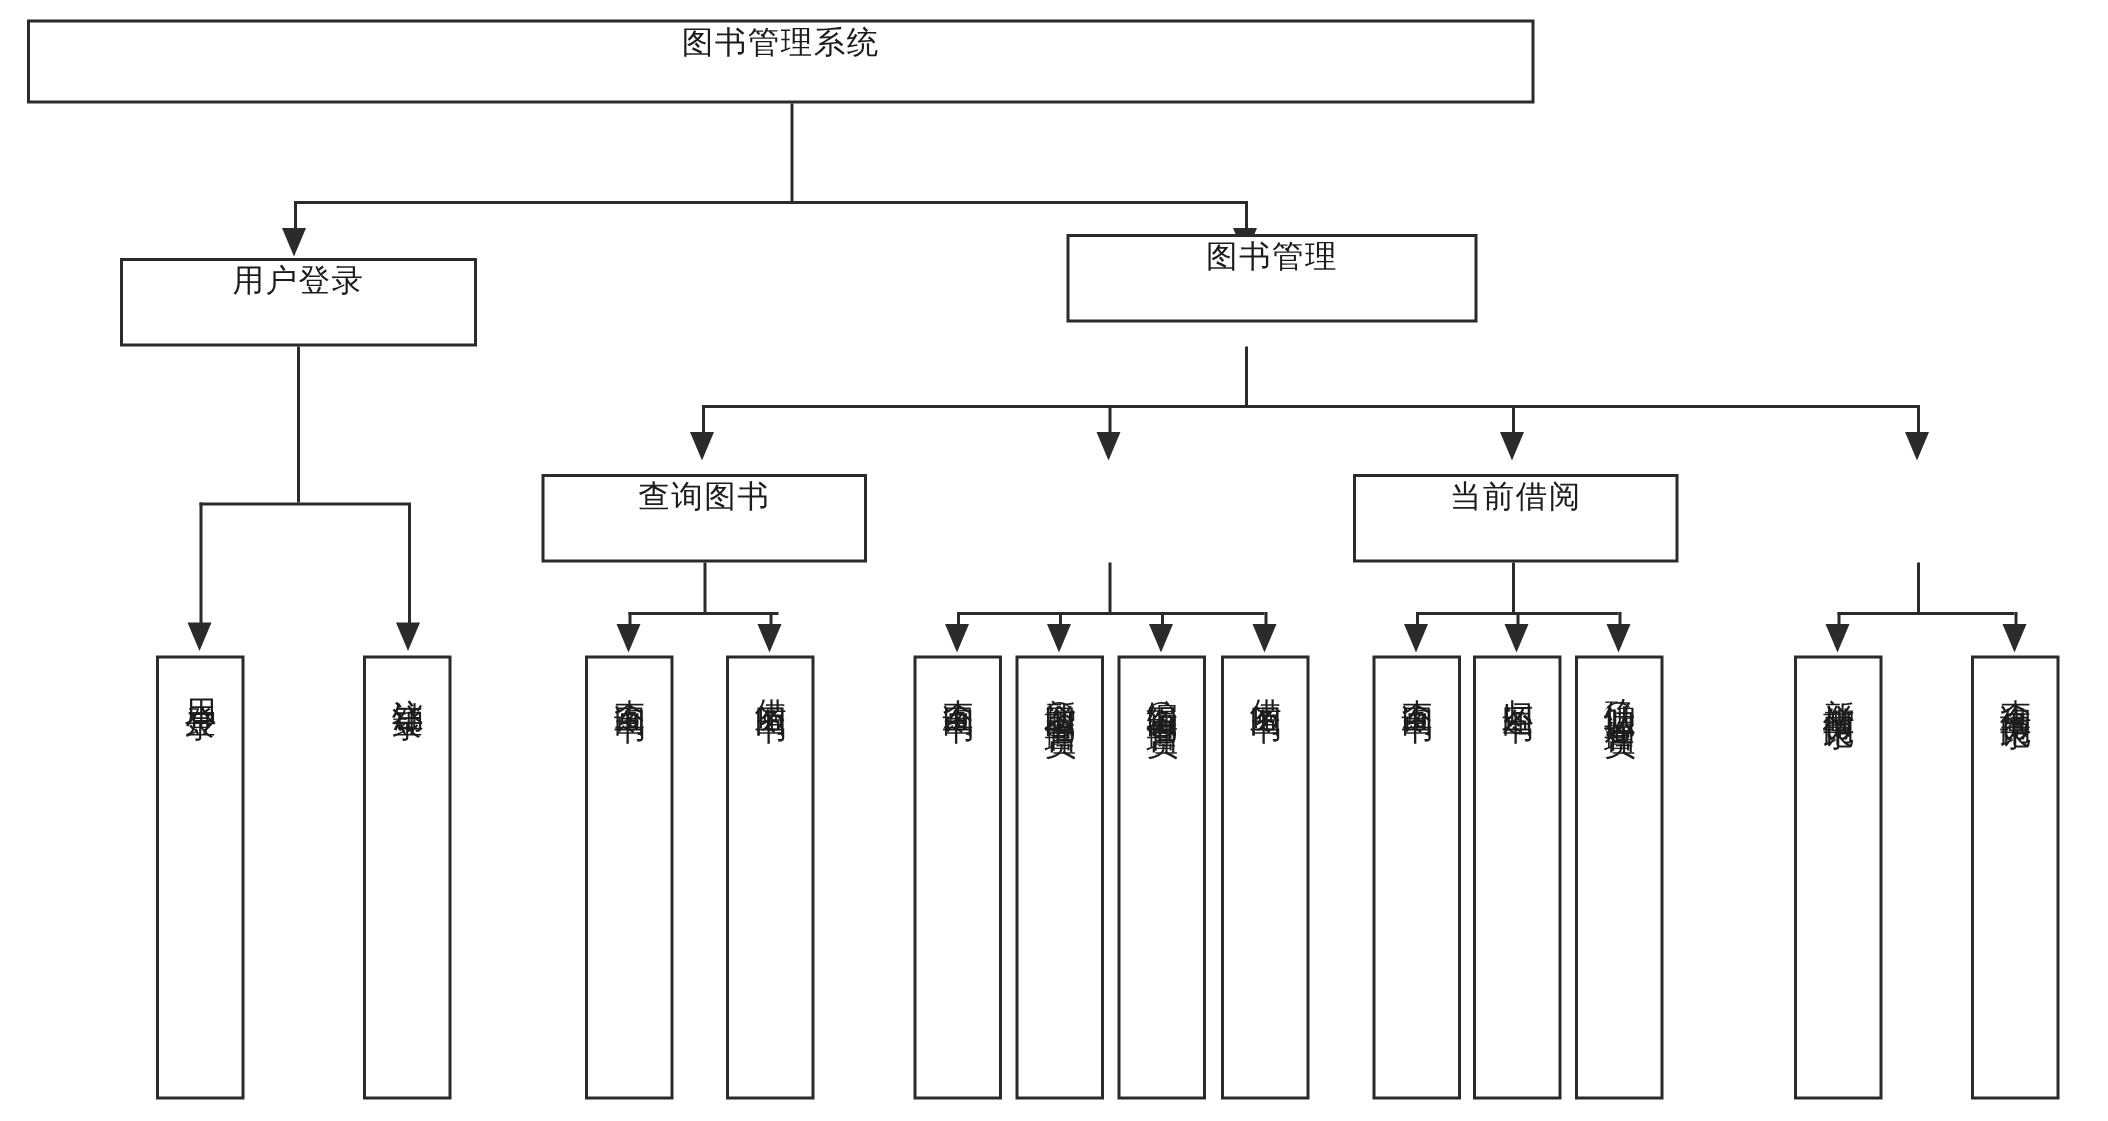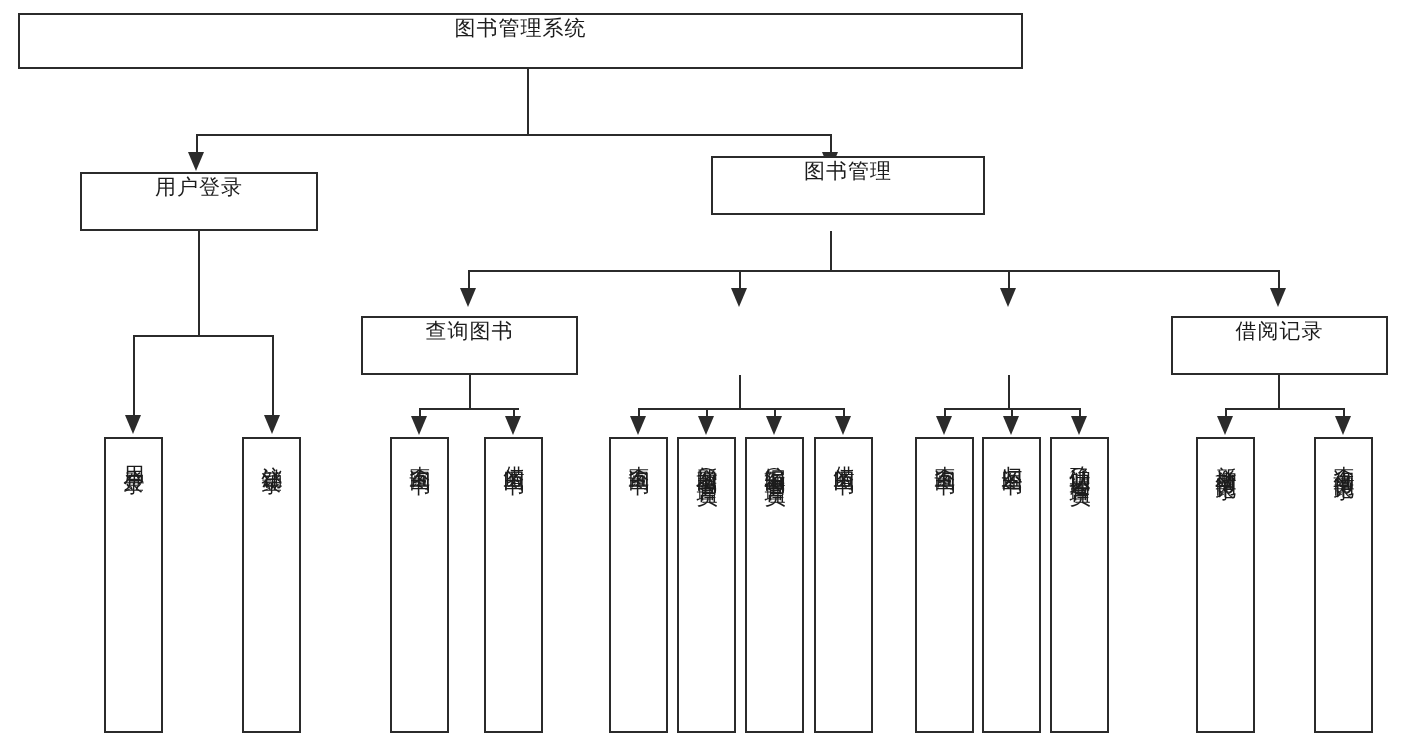--- a/index.html
+++ b/index.html
@@ -133,22 +133,22 @@
 
   <div class="vline" style="left:1008px; top:270px; height:20px;"></div>
   <div class="arrow" style="left:1000px; top:288px;"></div>
 
   <div class="vline" style="left:1278px; top:270px; height:20px;"></div>
   <div class="arrow" style="left:1270px; top:288px;"></div>
 
   <div class="node" style="left:361px; top:316px; width:217px; height:59px;">
     <span class="label">查询图书</span>
   </div>
-  <div class="node" style="left:1171px; top:316px; width:217px; height:59px;">
-    <span class="label">借阅记录</span>
+  <div class="node" style="left:902px; top:316px; width:217px; height:59px;">
+    <span class="label">当前借阅</span>
   </div>
 
   <div class="vline" style="left:469px; top:375px; height:33px;"></div>
   <div class="hline" style="left:419px; top:408px; width:100px;"></div>
   <div class="vline" style="left:419px; top:408px; height:10px;"></div>
   <div class="arrow" style="left:411px; top:416px;"></div>
   <div class="vline" style="left:513px; top:408px; height:10px;"></div>
   <div class="arrow" style="left:505px; top:416px;"></div>
 
   <div class="vline" style="left:739px; top:375px; height:33px;"></div>

